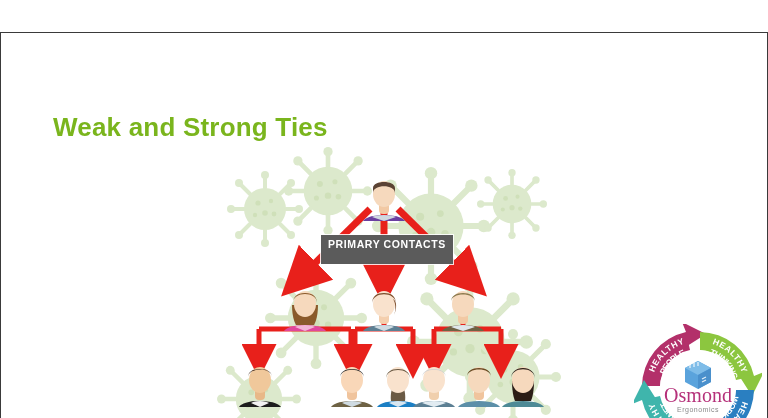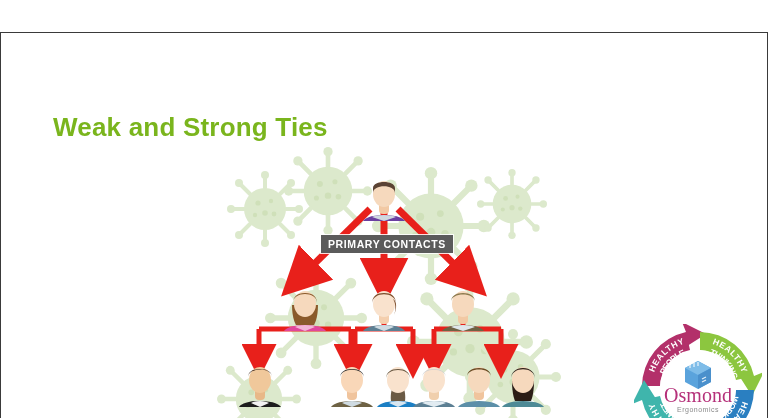--- a/index.html
+++ b/index.html
@@ -23,21 +23,21 @@
   .person{position:absolute;width:44px;height:46px;}
   .person svg{display:block;width:44px;height:46px;}
 
   
   .conn{position:absolute;}
   .conn svg{display:block;overflow:visible;}
 
   
   .diag-label{position:absolute;background:#5b5b5b;color:#ffffff;
               font-size:10.5px;font-weight:bold;letter-spacing:0.6px;
-              padding:3px 7px 3px 7px;white-space:nowrap;
+              padding:3px 7px 14px 7px;white-space:nowrap;
               box-shadow:0 0 0 1px rgba(255,255,255,0.85);}
   #label-primary{left:92px;top:74px;}
   #label-secondary{left:78px;top:253px;}
 
   
   #logo{position:absolute;left:633px;top:291px;width:128px;height:128px;}
   #logo svg{display:block;}
 </style>
 </head>
 <body>

